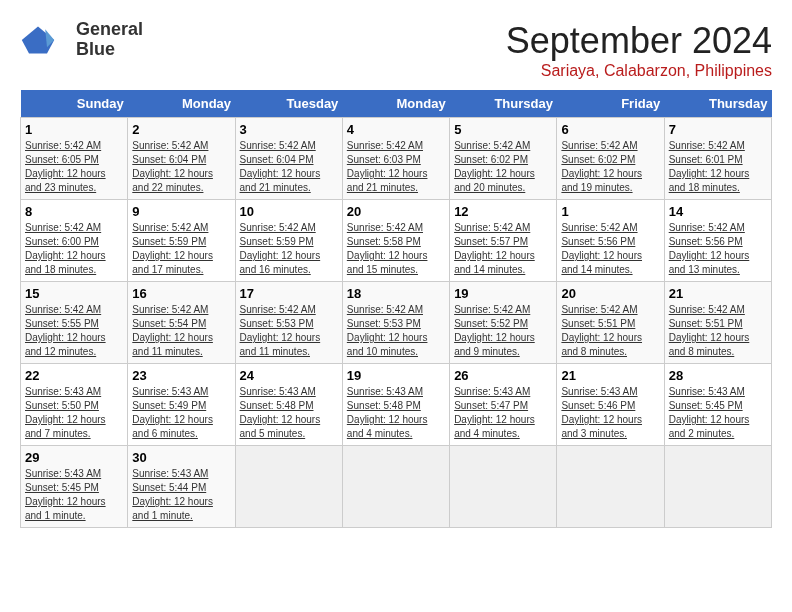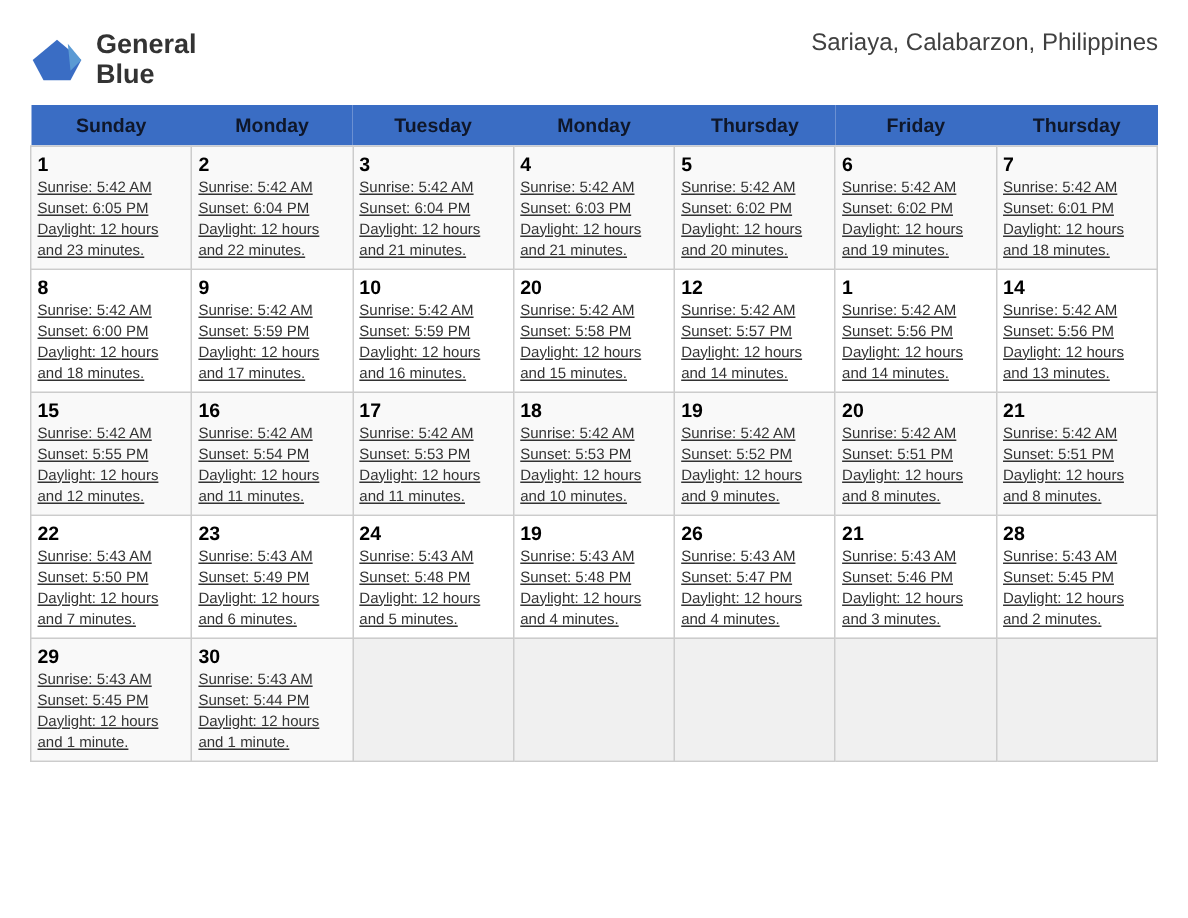--- a/index.html
+++ b/index.html
@@ -12,21 +12,21 @@
     }
     .header {
       display: flex;
       justify-content: space-between;
       align-items: flex-start;
       margin-bottom: 10px;
     }
     .logo {
       display: flex;
       align-items: center;
-      gap: 8px;
+      gap: 20px;
     }
     .logo-text {
       font-size: 18px;
       font-weight: bold;
       color: #333;
       line-height: 1.1;
     }
     .logo-icon {
       width: 36px;
       height: 36px;
@@ -34,32 +34,32 @@
     .title-block {
       text-align: right;
     }
     .month-title {
       font-size: 36px;
       font-weight: normal;
       color: #222;
     }
     .location {
       font-size: 16px;
-      color: #404040;
+      color: #b91c1c;
     }
     table {
       width: 100%;
       border-collapse: collapse;
       font-size: 11px;
     }
     thead tr th {
       background-color: #3a6dc4;
-      color: #0f172a;
+      color: #ffffff;
       padding: 6px 4px;
-      text-align: center;
+      text-align: right;
       font-size: 13px;
       font-weight: bold;
     }
     tbody tr td {
       vertical-align: top;
       padding: 4px 4px;
       border: 1px solid #ccc;
       width: 14.28%;
       height: 80px;
       background: #fff;
@@ -91,20 +91,21 @@
     <svg class="logo-icon" viewBox="0 0 40 40">
       <polygon points="20,5 38,20 30,35 10,35 2,20" fill="#3a6dc4"></polygon>
       <polygon points="28,8 38,20 30,28" fill="#5a9ad4"></polygon>
     </svg>
     <div class="logo-text">
       <div>General</div>
       <div>Blue</div>
     </div>
   </div>
   <div class="title-block">
+    <div class="month-title">September 2024</div>
     <div class="location">Sariaya, Calabarzon, Philippines</div>
   </div>
 </div>
 
 <table>
   <thead>
     <tr>
     <th>Sunday</th>
         <th>Monday</th>
         <th>Tuesday</th>

